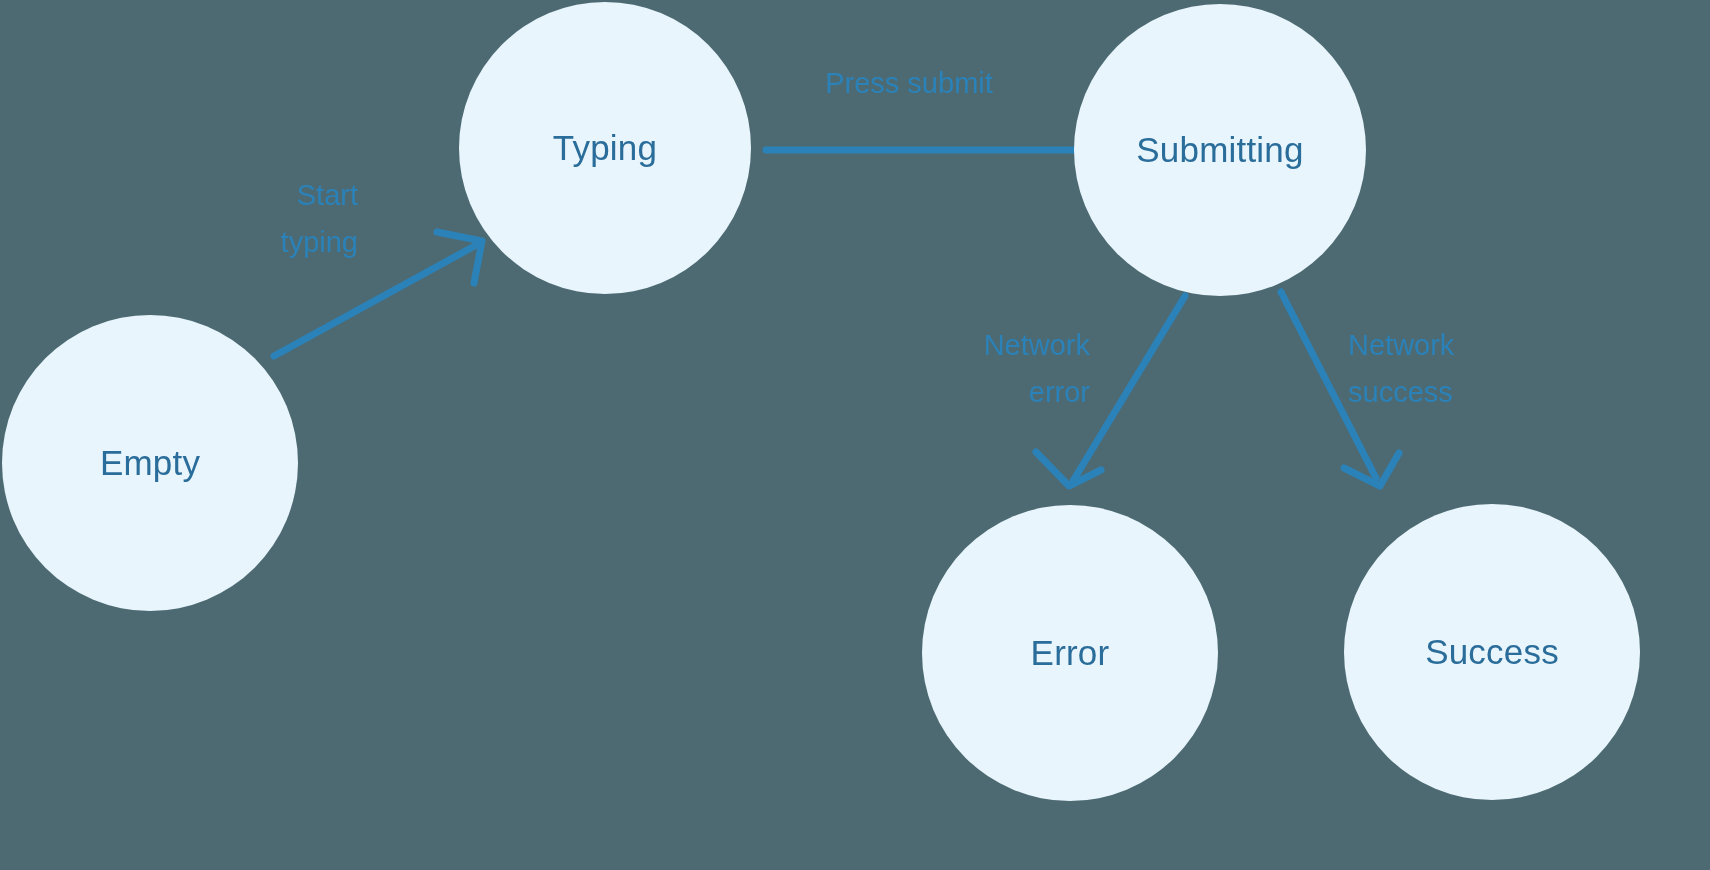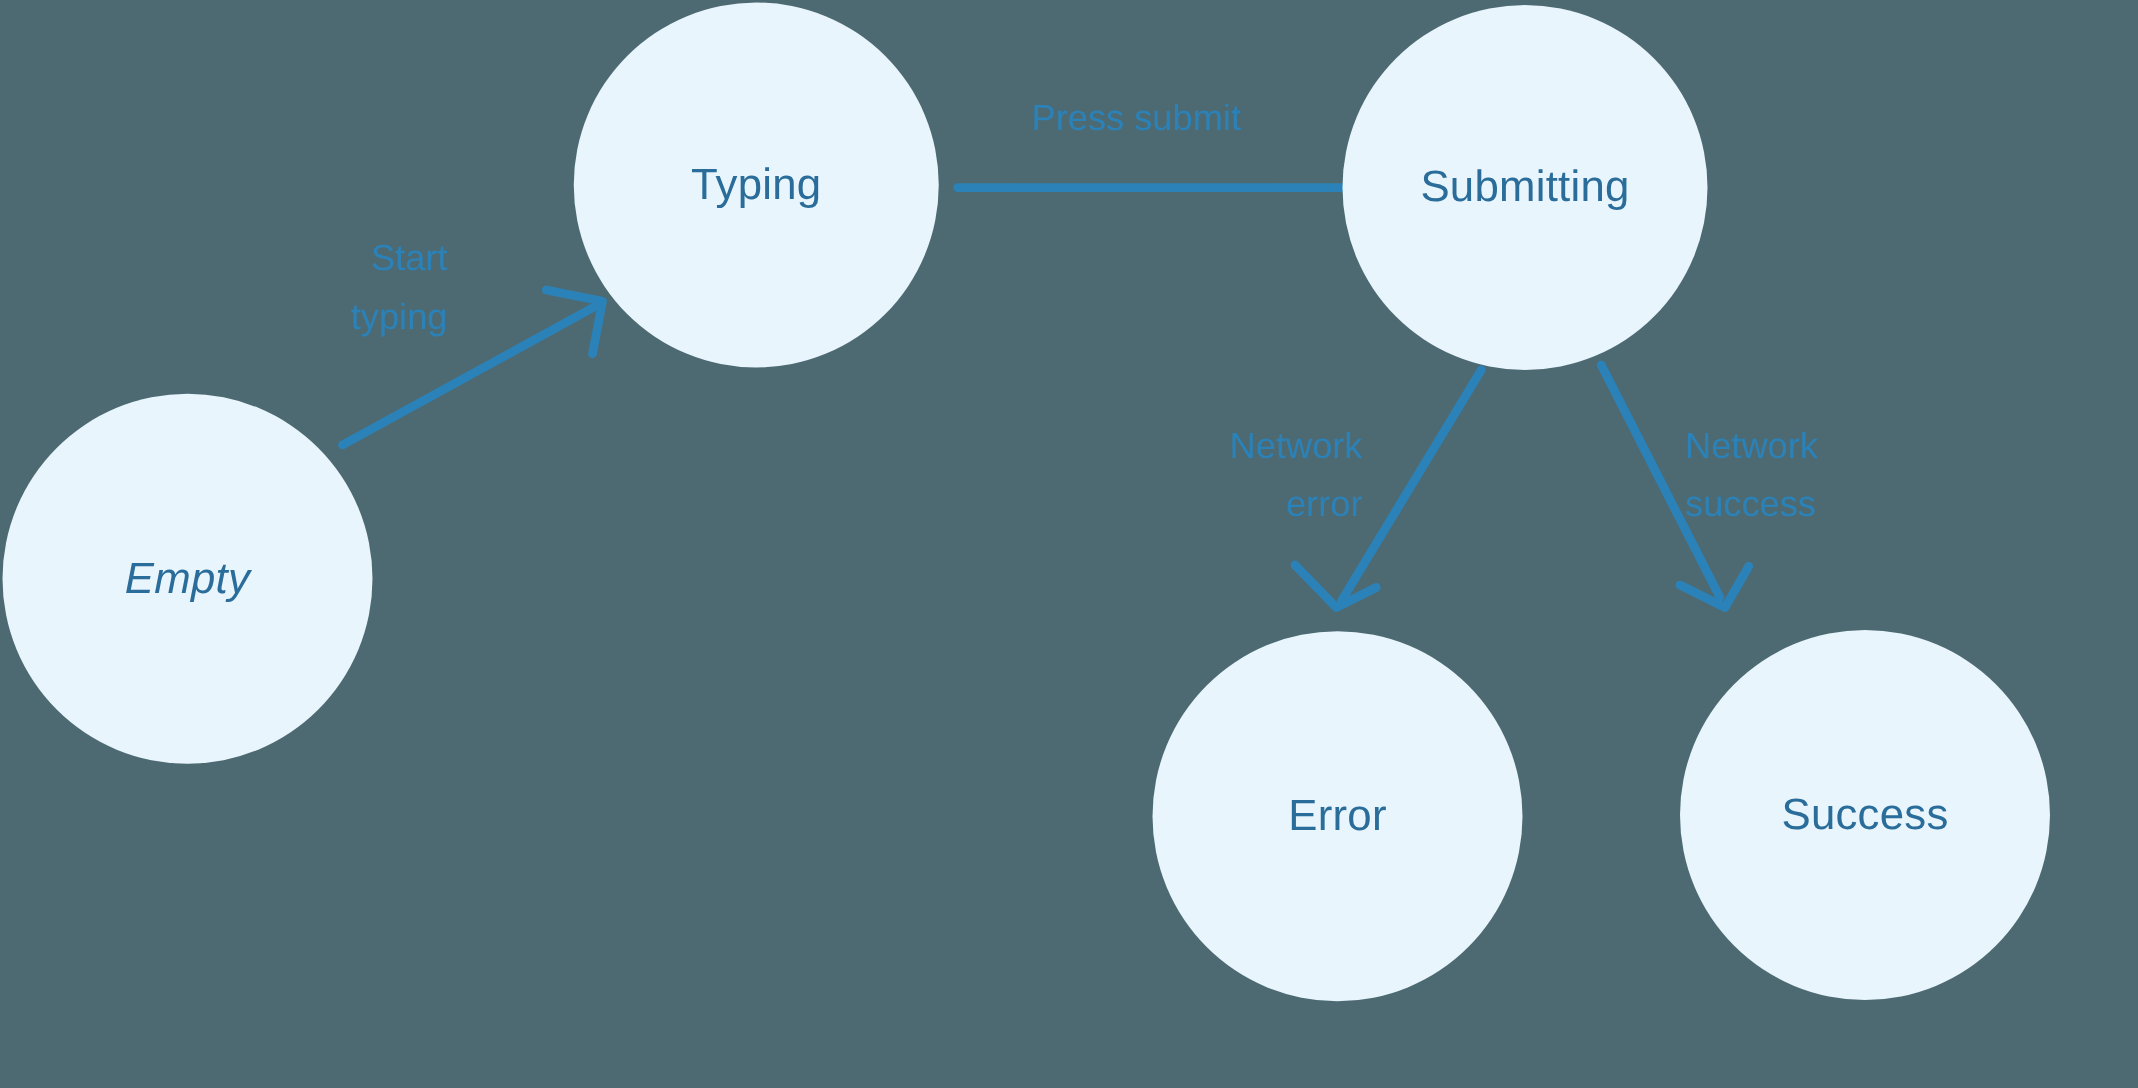--- a/index.html
+++ b/index.html
@@ -41,21 +41,20 @@
     font-weight: 400;
     letter-spacing: 0.2px;
     white-space: nowrap;
   }
   .edge-label {
     position: absolute;
     color: #2b82b8;
     font-size: 29px;
     line-height: 1.62;
     white-space: pre-line;
-    margin-top: 12px;
   }
   .lbl-start-typing { left: 248px; top: 172px; text-align: right; width: 110px; }
   .lbl-press-submit { left: 798px; top: 60px; text-align: center; width: 222px; }
   .lbl-network-error { left: 900px; top: 322px; text-align: right; width: 190px; }
   .lbl-network-success { left: 1348px; top: 322px; text-align: left; width: 200px; }
 </style>
 </head>
 <body>
 
 <div id="stage">
@@ -78,21 +77,21 @@
         <polyline points="1036,452 1069,486 1101,470"></polyline>
       </g>
 
       <g>
         <line x1="1281" y1="292" x2="1376" y2="478"></line>
         <polyline points="1344,468 1380,486 1399,453"></polyline>
       </g>
     </g>
   </svg>
 
-  <div class="node" style="left:2px; top:315px; width:296px; height:296px;font-style:italic;">
+  <div class="node" style="left:2px; top:315px; width:296px; height:296px;">
     <span class="node-label">Empty</span>
   </div>
 
   <div class="node" style="left:459px; top:2px; width:292px; height:292px;">
     <span class="node-label">Typing</span>
   </div>
 
   <div class="node" style="left:1074px; top:4px; width:292px; height:292px;align-items:center;">
     <span class="node-label">Submitting</span>
   </div>

